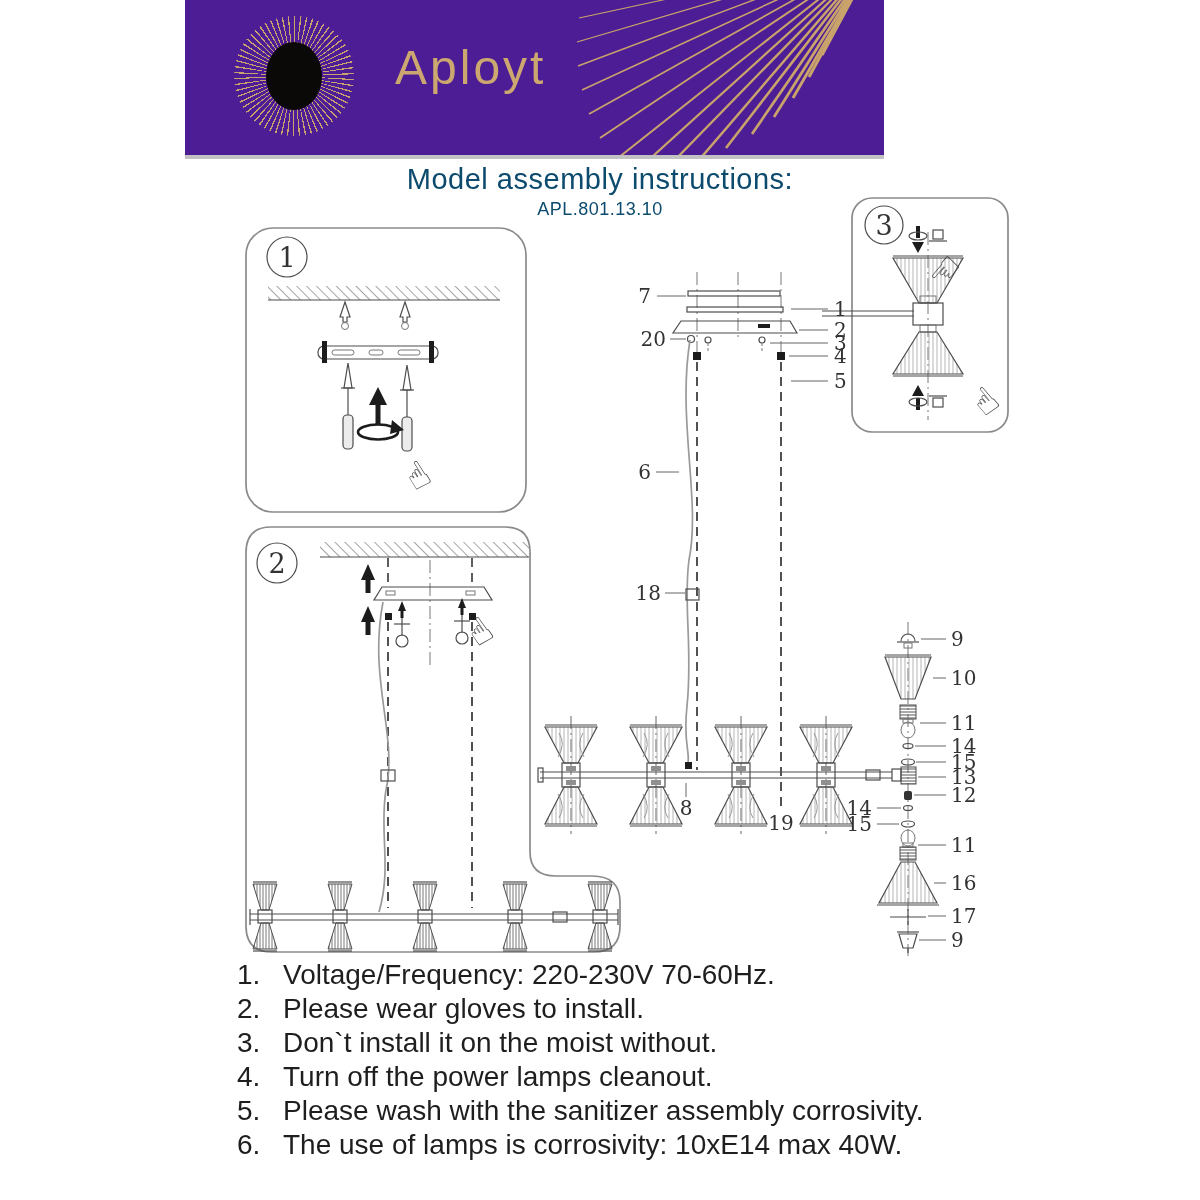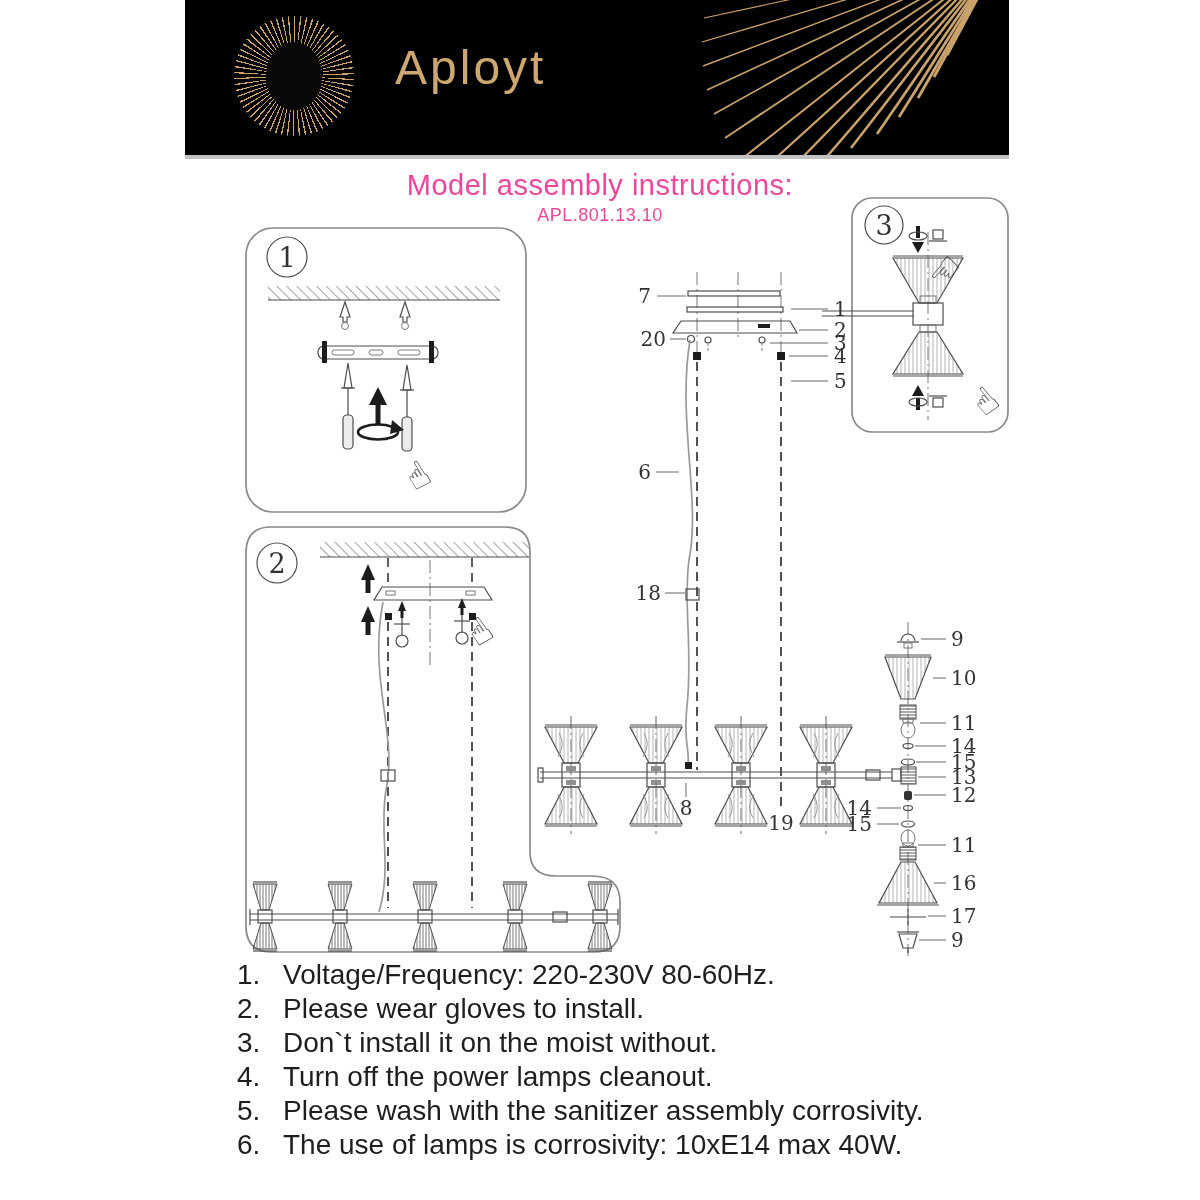--- a/index.html
+++ b/index.html
@@ -1,30 +1,30 @@
 <!DOCTYPE html>
 <html><head>
 <meta charset="utf-8">
 <style>
   html,body{margin:0;padding:0;background:#ffffff;width:1200px;height:1200px;overflow:hidden;
             font-family:"Liberation Sans", sans-serif;}
   .page{position:relative;width:1200px;height:1200px;background:#fff;}
 
   
-  .banner{position:absolute;left:185px;top:0;width:824px;height:155px;background:#000000;
+  .banner{position:absolute;left:185px;top:0;width:699px;height:155px;background:#4c1d95;
           border-bottom:4px solid #c2c2c2;overflow:hidden;}
   .sunburst{position:absolute;left:49px;top:16px;width:120px;height:120px;border-radius:50%;
             background:repeating-conic-gradient(#c9a36b 0deg 1.4deg, rgba(0,0,0,0) 1.4deg 5.8deg);}
   .sunburst::after{content:"";position:absolute;left:32px;top:26px;width:56px;height:68px;
             background:#0b0907;border-radius:50%;}
   .brand{position:absolute;left:210px;top:40px;font-size:48px;letter-spacing:3px;color:#cda770;}
   .rays{position:absolute;right:0;top:0;}
 
   
-  .title-wrap{position:absolute;left:0;top:163px;width:1200px;text-align:center;color:#ec4899;margin-top:6px;}
+  .title-wrap{position:absolute;left:0;top:163px;width:1200px;text-align:center;color:#0c4a6e;}
   .title-line1{font-size:29px;letter-spacing:.5px;}
   .title-line2{font-size:18px;margin-top:3px;letter-spacing:.5px;}
 
   
   .diagram{position:absolute;left:0;top:0;width:1200px;height:1200px;}
   .panel{fill:none;stroke:#8a8a8a;stroke-width:1.7;}
   .ln{fill:none;stroke:#4d4d4d;stroke-width:1.2;}
   .lt{fill:none;stroke:#777;stroke-width:1;}
   .blk{fill:#1c1c1c;stroke:none;}
   .gfill{fill:#ececec;stroke:#4d4d4d;stroke-width:1.2;}
@@ -429,21 +429,21 @@
             <line class="leader" x1="919" y1="940" x2="946" y2="940"></line>
           <text class="plabel" x="951" y="947">9</text>
           </g>
       </g>
     </g>
   </svg>
 
   <div class="instructions">
     <div class="inst-row">
       <div class="inst-num">1.</div>
-      <div class="inst-text">Voltage/Frequency: 220-230V 80-60Hz.</div>
+      <div class="inst-text">Voltage/Frequency: 220-230V 70-60Hz.</div>
     </div>
     <div class="inst-row">
       <div class="inst-num">2.</div>
       <div class="inst-text">Please wear gloves to install.</div>
     </div>
     <div class="inst-row">
       <div class="inst-num">3.</div>
       <div class="inst-text">Don`t install it on the moist without.</div>
     </div>
     <div class="inst-row">

